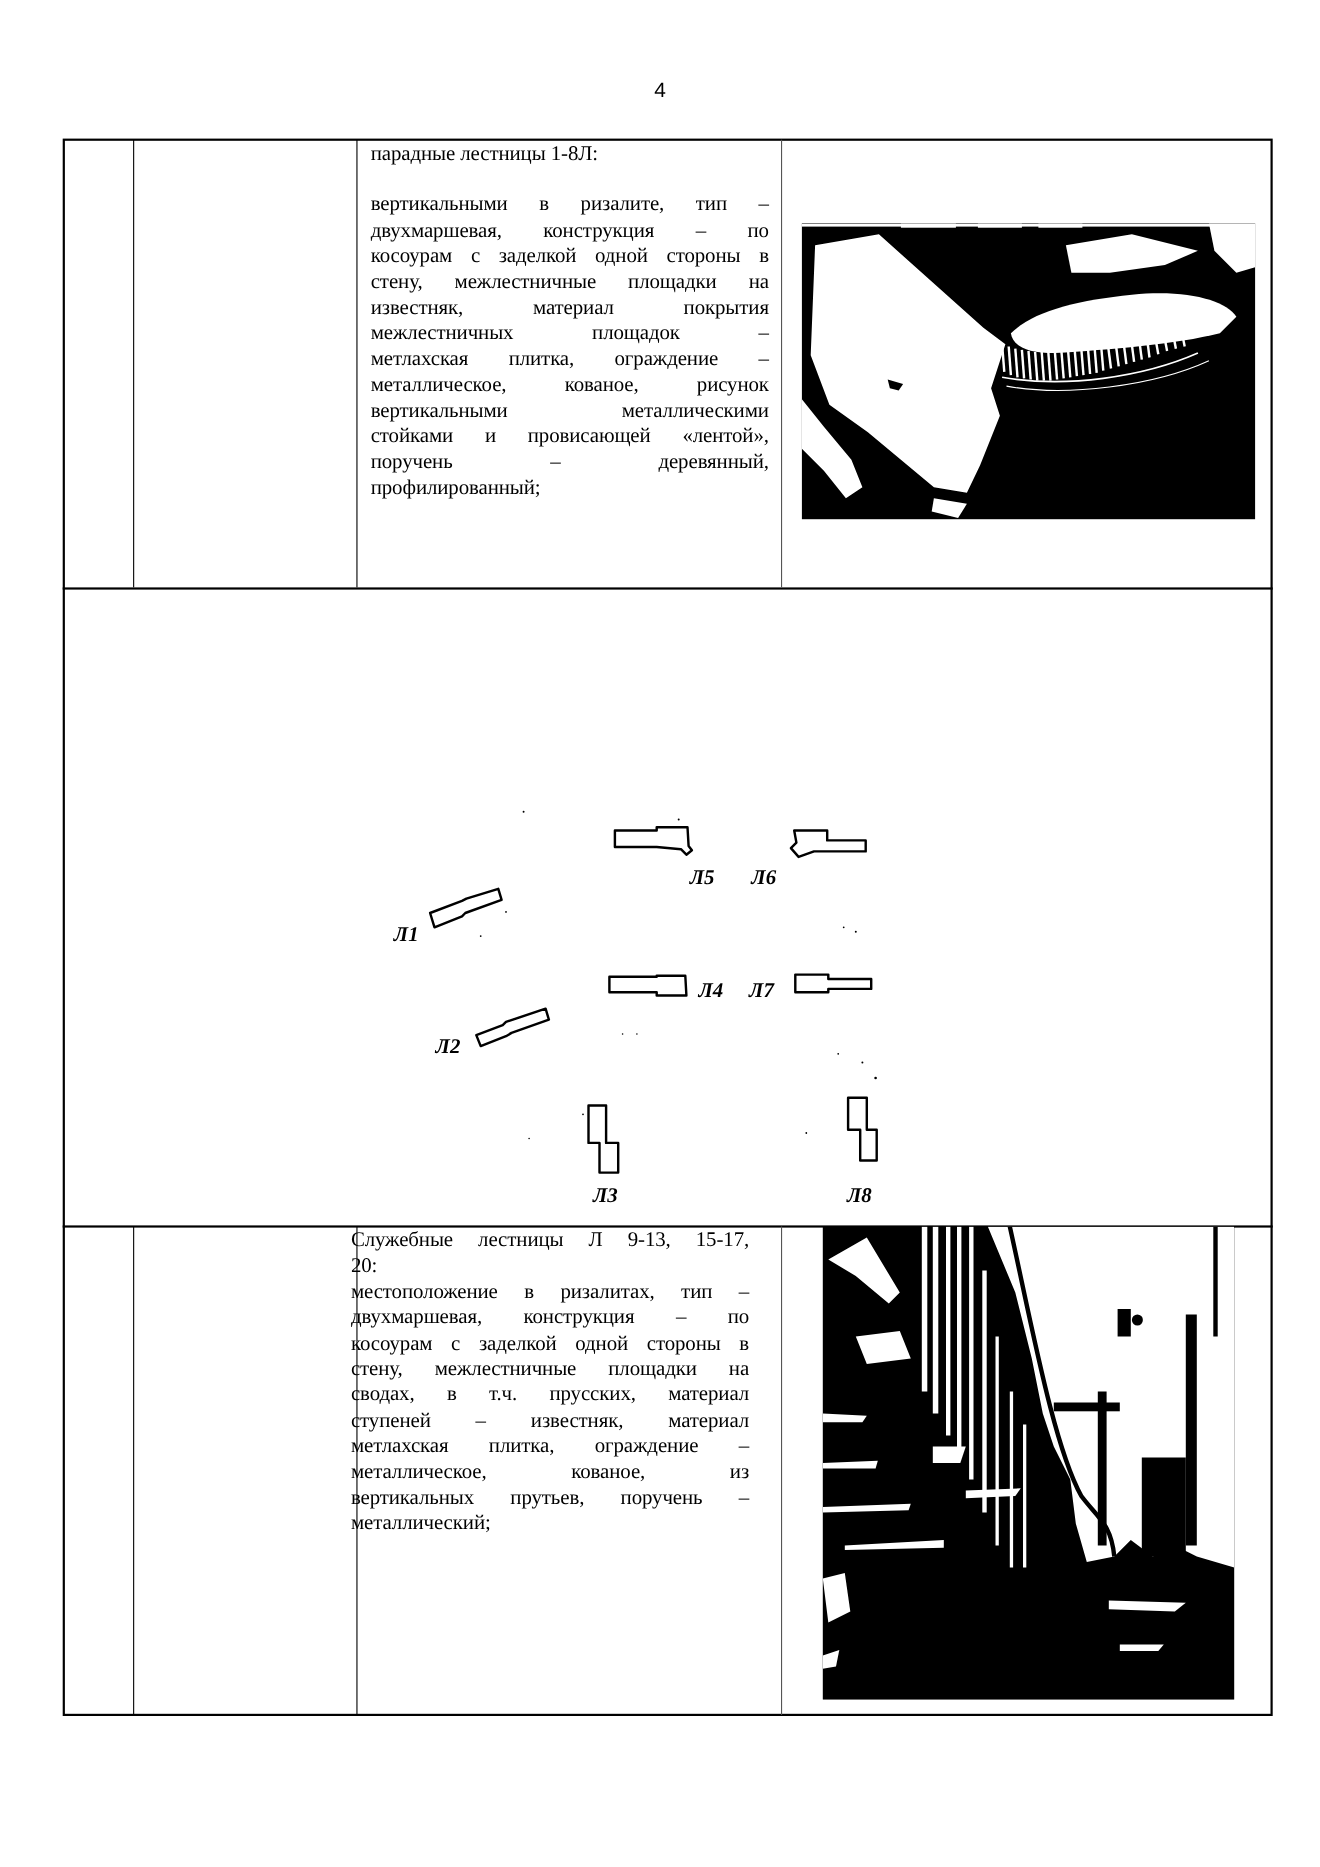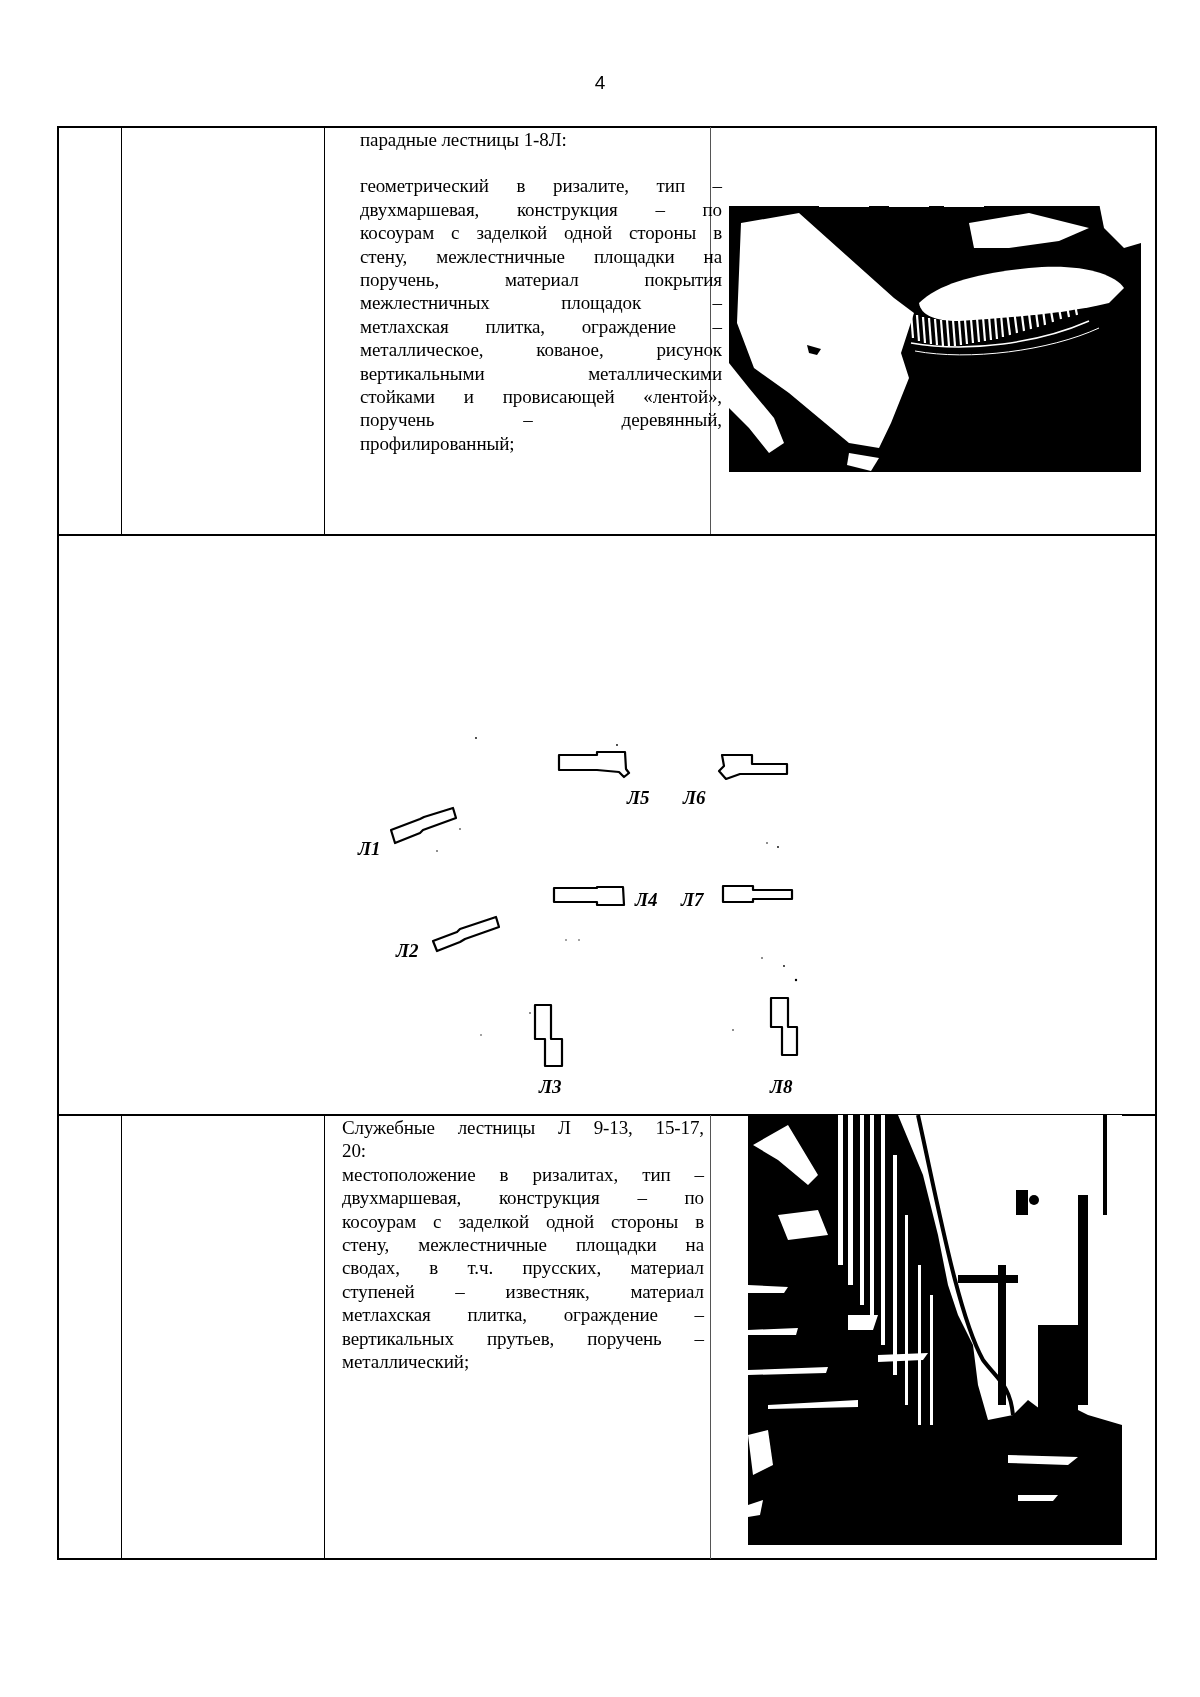--- a/index.html
+++ b/index.html
@@ -6,21 +6,21 @@
   body { width:1200px; height:1697px; position:relative; overflow:hidden;
          font-family:"Liberation Serif", "DejaVu Serif", serif; color:#000; }
   .page-number { position:absolute; left:0; width:1200px; top:72px; text-align:center;
          font-family:"Liberation Sans", "DejaVu Sans", sans-serif; font-size:19px; }
   .table-frame { position:absolute; left:57px; top:126px; width:1100px; height:1434px;
          border:2px solid #000; box-sizing:border-box; }
   .hline { position:absolute; left:57px; width:1100px; height:0; border-top:2px solid #000; }
   .vline { position:absolute; width:0; border-left:1.6px solid #000; }
   .vline.grey { border-left:1.6px solid #555; }
   .cell-text { position:absolute; font-size:19px; line-height:23.4px; text-align:justify;
-         letter-spacing:-0.1px;margin-left:23px; }
+         letter-spacing:-0.1px; }
   .cell-text p { margin:0; }
   .justify-last { text-align-last:justify; }
   .photo { position:absolute; background:#000; overflow:hidden; }
   .photo svg { display:block; width:100%; height:100%; }
   .diagram { position:absolute; left:340px; top:730px; width:480px; height:380px;font-style:italic; }
   .diagram svg { width:100%; height:100%; display:block; overflow:visible; }
   .dlabel { font-family:"Liberation Serif", "DejaVu Serif", serif; font-weight:bold; font-size:19px; }
 </style>
 </head>
 <body>
@@ -35,25 +35,25 @@
 <div class="vline" style="left:324px; top:127px; height:407px;"></div>
 <div class="vline grey" style="left:710px; top:127px; height:407px;"></div>
 
 <div class="vline" style="left:121px; top:1115px; height:444px;"></div>
 <div class="vline" style="left:324px; top:1115px; height:444px;"></div>
 <div class="vline grey" style="left:710px; top:1115px; height:444px;"></div>
 
 <div class="cell-text" style="left:337px; top:128px; width:362px;">
   <p>парадные лестницы 1-8Л:</p>
   <p style="height:23px;"></p>
-  <p class="justify-last">геометрический в ризалите, тип –</p>
+  <p class="justify-last">вертикальными в ризалите, тип –</p>
   <p class="justify-last">двухмаршевая, конструкция – по</p>
   <p class="justify-last">косоурам с заделкой одной стороны в</p>
   <p class="justify-last">стену, межлестничные площадки на</p>
-  <p class="justify-last">поручень, материал покрытия</p>
+  <p class="justify-last">известняк, материал покрытия</p>
   <p class="justify-last">межлестничных площадок –</p>
   <p class="justify-last">метлахская плитка, ограждение –</p>
   <p class="justify-last">металлическое, кованое, рисунок</p>
   <p class="justify-last">вертикальными металлическими</p>
   <p class="justify-last">стойками и провисающей «лентой»,</p>
   <p class="justify-last">поручень – деревянный,</p>
   <p>профилированный;</p>
 </div>
 
 <div class="photo" style="left:729px; top:203px; width:412px; height:269px;">
@@ -159,20 +159,21 @@
 <div class="cell-text" style="left:319px; top:1116px; width:362px;">
   <p class="justify-last">Служебные лестницы Л 9-13, 15-17,</p>
   <p>20:</p>
   <p class="justify-last">местоположение в ризалитах, тип –</p>
   <p class="justify-last">двухмаршевая, конструкция – по</p>
   <p class="justify-last">косоурам с заделкой одной стороны в</p>
   <p class="justify-last">стену, межлестничные площадки на</p>
   <p class="justify-last">сводах, в т.ч. прусских, материал</p>
   <p class="justify-last">ступеней – известняк, материал</p>
   <p class="justify-last">метлахская плитка, ограждение –</p>
+  <p class="justify-last">металлическое, кованое, из</p>
   <p class="justify-last">вертикальных прутьев, поручень –</p>
   <p>металлический;</p>
 </div>
 
 <div class="photo" style="left:748px; top:1115px; width:374px; height:430px;">
   <svg viewBox="0 0 374 430" preserveAspectRatio="none">
     <rect x="0" y="0" width="374" height="430" fill="#000"></rect>
 
     <path d="M150 0 L374 0 L374 310 L340 300 L320 290 L300 300 L280 285 L265 300 L240 305 L230 270 L225 230 L210 200 L200 170 L190 120 L175 60 Z" fill="#fff"></path>
 

